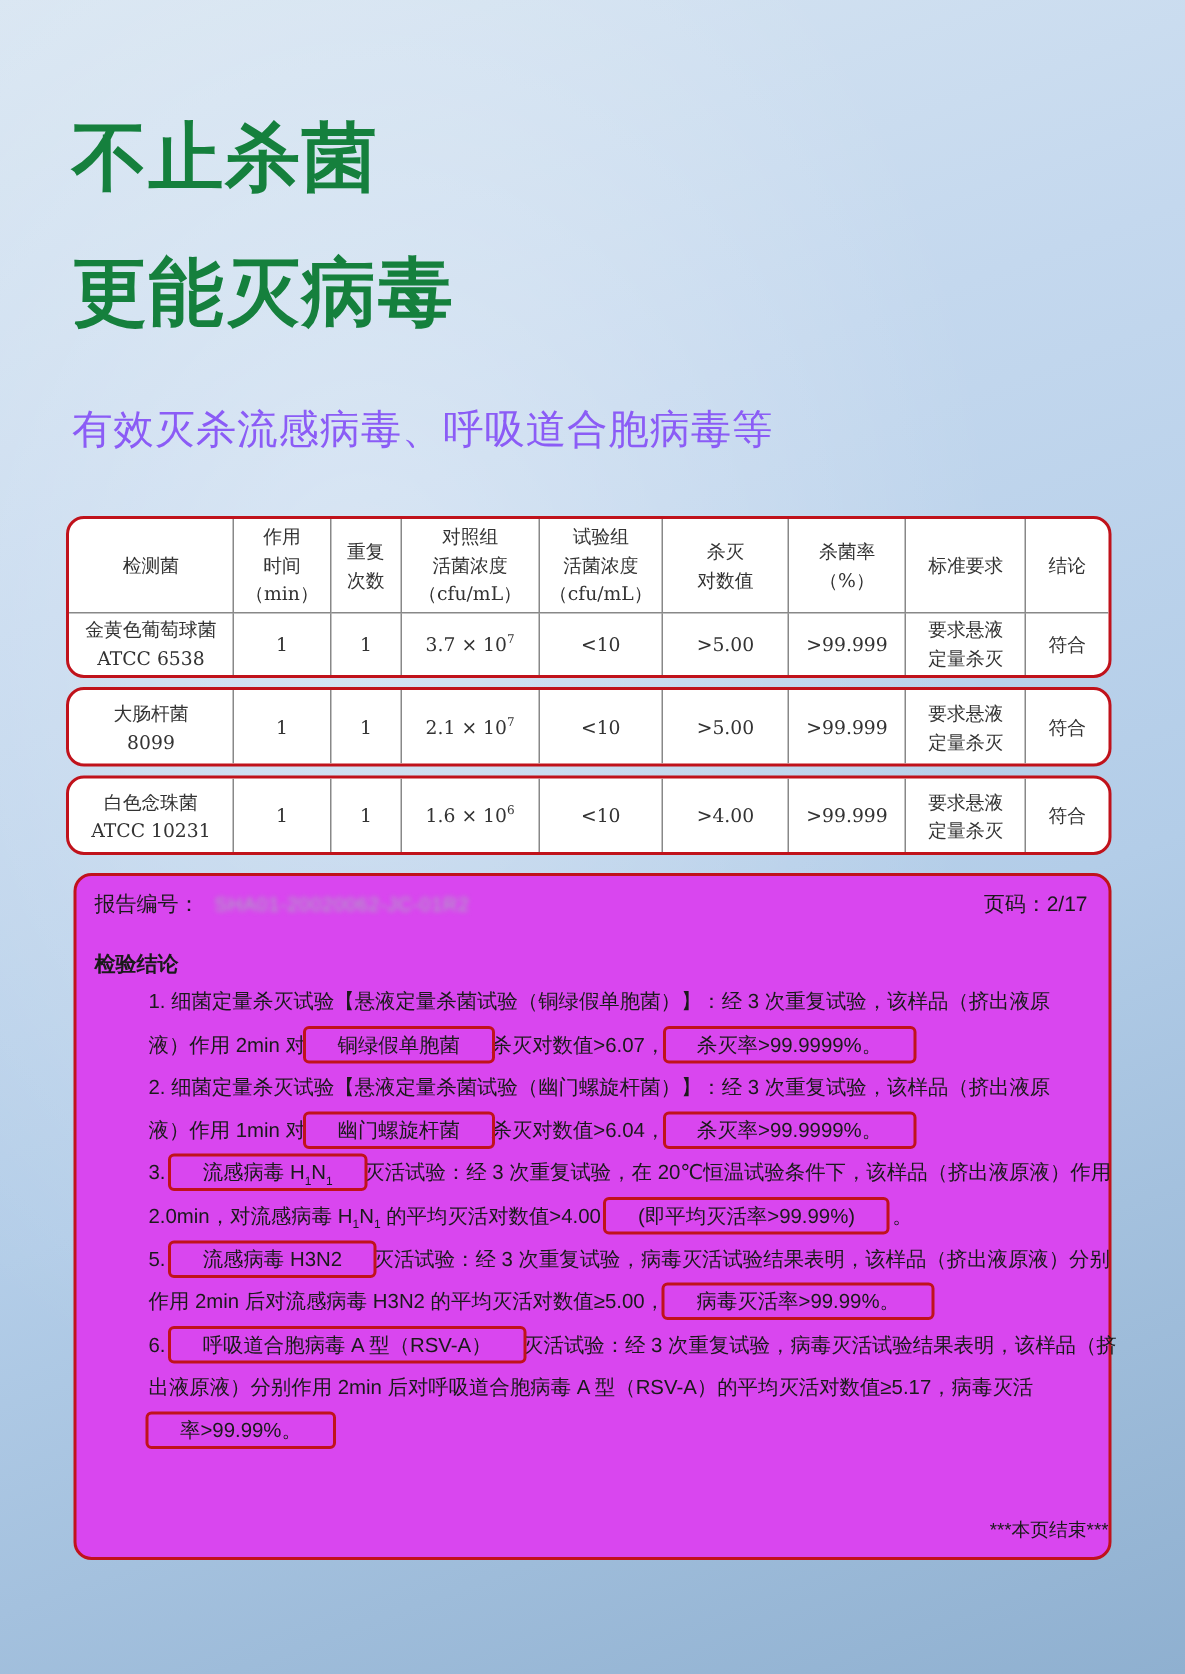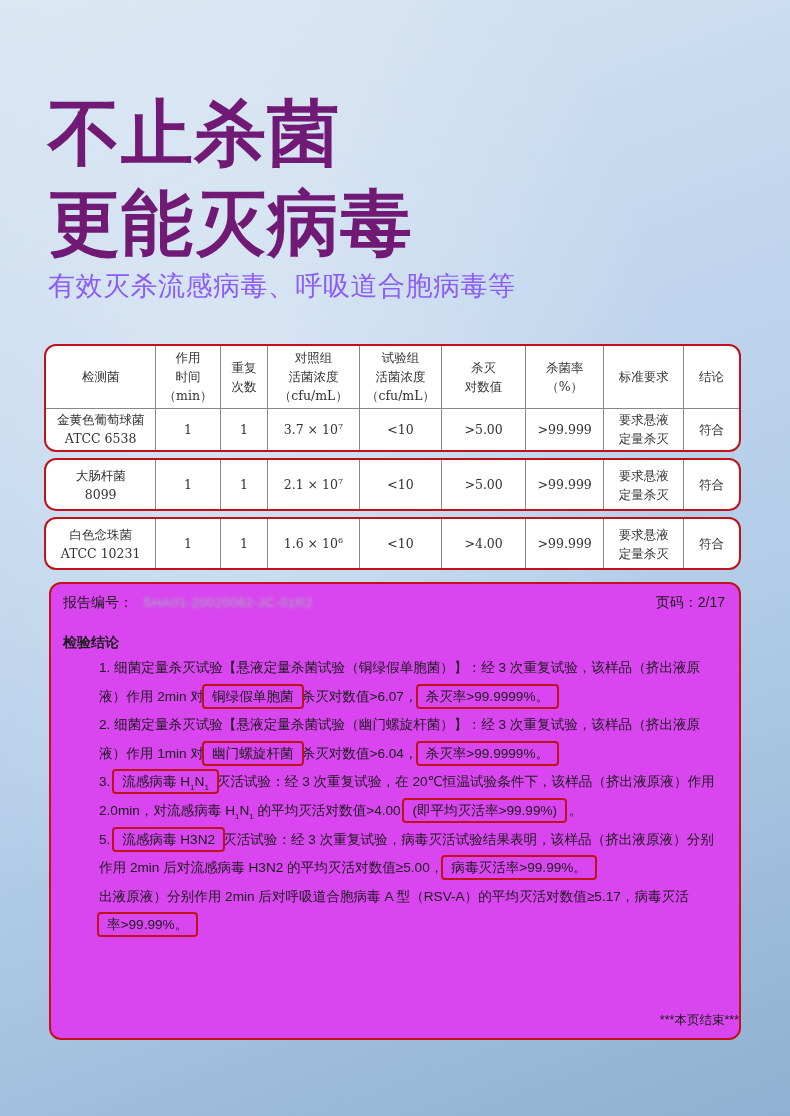--- a/index.html
+++ b/index.html
@@ -8,24 +8,24 @@
     position: relative;
     font-family: "DejaVu Sans", "Liberation Sans", sans-serif;
     background: linear-gradient(160deg, #d9e6f2 0%, #c4d8ee 30%, #b3cde8 60%, #8fb0d0 100%);
   }
   .bg-glow {
     position: absolute; inset: 0;
     background: radial-gradient(ellipse at 30% 35%, rgba(255,255,255,0.35) 0%, rgba(255,255,255,0) 55%);
     pointer-events: none;
   }
   .headline {
-    position: absolute; left: 48px; top: 88px;
+    position: absolute; left: 48px; top: 60px;
     font-family: "DejaVu Sans", sans-serif;
-    font-weight: 700; font-size: 72px; line-height: 90px;
-    color: #701a75; letter-spacing: 1px;
+    font-weight: 700; font-size: 50px; line-height: 90px;
+    color: #15803d; letter-spacing: 1px;
   }
   .subtitle {
     position: absolute; left: 48px; top: 268px;
     font-size: 27px; color: #8b5cf6; letter-spacing: 0.5px;
     font-family: "DejaVu Sans", sans-serif;
   }
 
   
   .tbl-wrap {
     position: absolute; left: 44px; width: 697px;
@@ -66,21 +66,21 @@
   .report-no-value {
     position: absolute; left: 80px; top: 1px; color: #a7adbb; filter: blur(1.6px);
     letter-spacing: 0.5px; font-size: 13px;
   }
   .page-no { position: absolute; right: 2px; top: 0; }
   .section-title { position: absolute; left: 12px; top: 50px; font-weight: 700; font-size: 14px; text-align: right; }
   .lines { position: absolute; left: 12px; top: 70px; width: 668px; }
   .line { height: 28.6px; line-height: 28.6px; white-space: nowrap; position: relative; margin-left: 36px; }
   .hl {
     outline: 2px solid #c0121b; outline-offset: 0px; border-radius: 2px;
-    padding: 3px 8px;
+    padding: 3px 21px;
   }
   .sub { font-size: 8px; vertical-align: sub; line-height: 0; }
   .page-end { position: absolute; left: 0; right: 0; top: 428px; text-align: right; font-size: 12.5px; }
 </style>
 </head>
 <body>
 
 <div class="bg-glow"></div>
 
 <div class="headline">
@@ -221,20 +221,23 @@
     </div>
 
 
     <div class="line">
       <span>5.</span> <span class="hl">流感病毒 H3N2</span><span>灭活试验：经 3 次重复试验，病毒灭活试验结果表明，该样品（挤出液原液）分别</span>
     </div>
     <div class="line">
       <span>作用 2min 后对流感病毒 H3N2 的平均灭活对数值≥5.00，</span><span class="hl">病毒灭活率&gt;99.99%。</span>
     </div>
 
+    <div class="line">
+      <span>6.</span> <span class="hl">呼吸道合胞病毒 A 型（RSV-A）</span><span>灭活试验：经 3 次重复试验，病毒灭活试验结果表明，该样品（挤</span>
+    </div>
     <div class="line">出液原液）分别作用 2min 后对呼吸道合胞病毒 A 型（RSV-A）的平均灭活对数值≥5.17，病毒灭活</div>
     <div class="line">
       <span class="hl">率&gt;99.99%。</span>
     </div>
   </div>
 
   <div class="page-end">***本页结束***</div>
 </div>
 
 </body></html>

